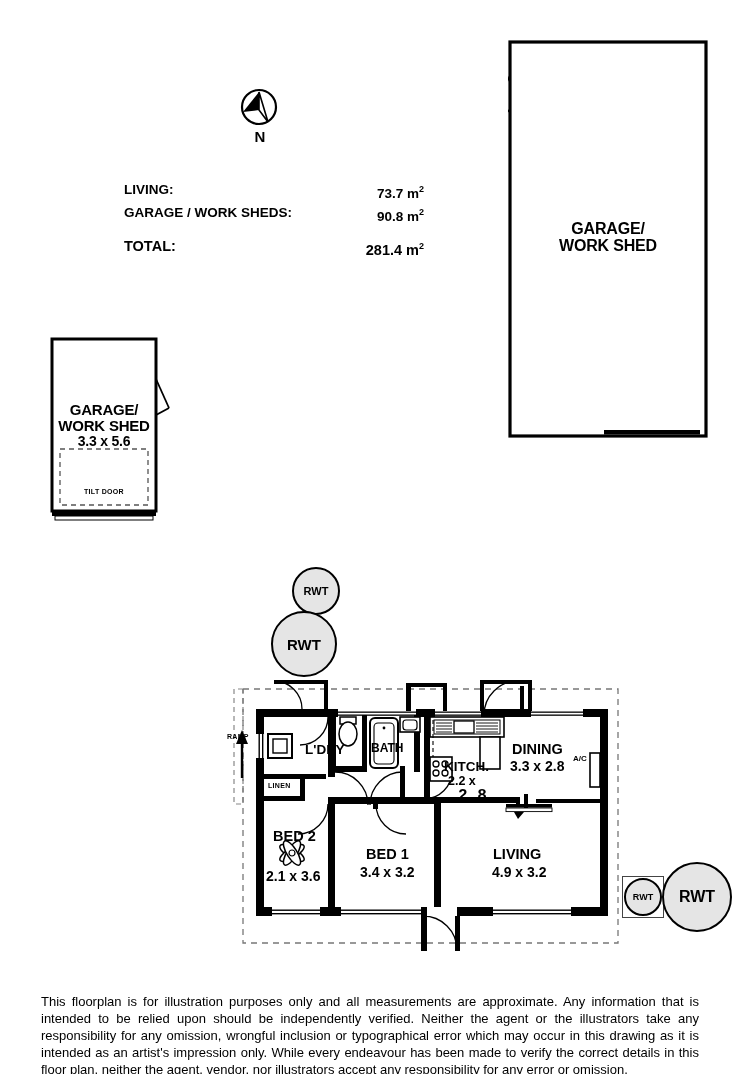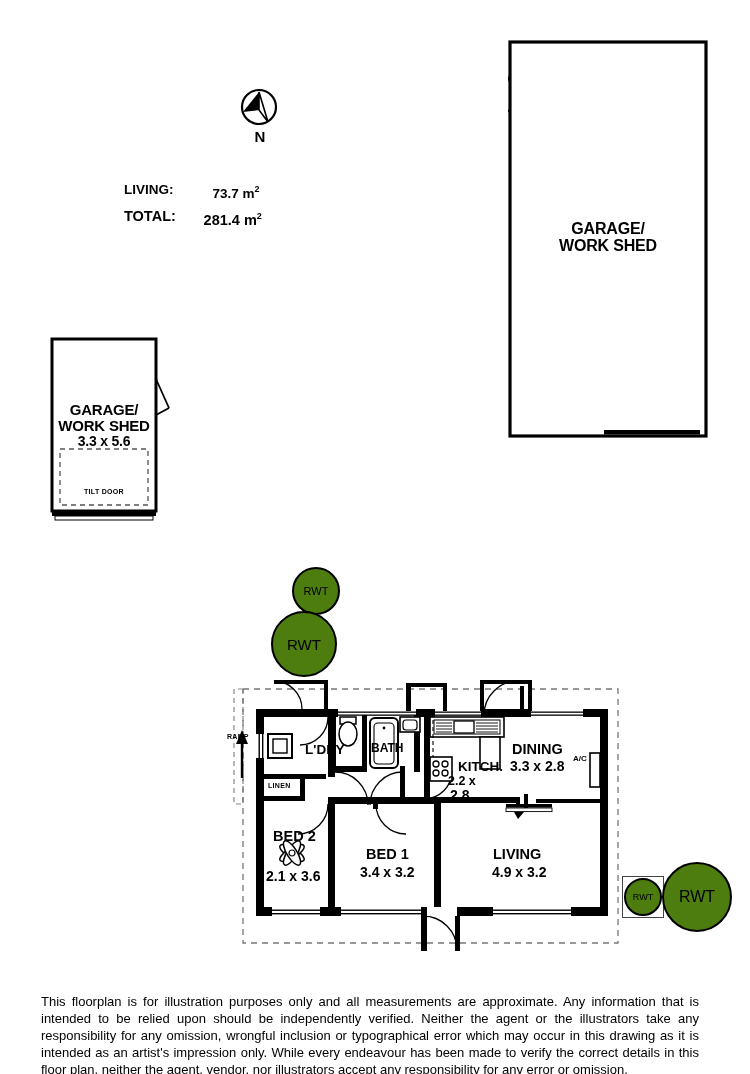--- a/index.html
+++ b/index.html
@@ -4,34 +4,34 @@
 <style>
   html,body{margin:0;padding:0;background:#ffffff;}
   body{width:750px;height:1074px;position:relative;overflow:hidden;
        font-family:"Liberation Sans",sans-serif;color:#000;}
   .plan{position:absolute;left:0;top:0;width:750px;height:1074px;}
   .abs{position:absolute;}
 
   
   #area-table{left:124px;top:180px;width:300px;}
   #area-table .area-title{font-size:15px;font-weight:bold;letter-spacing:.2px;margin-bottom:5px;}
-  #area-table .arow{display:flex;font-size:13.5px;line-height:19px;font-weight:bold;}
+  #area-table .arow{display:flex;justify-content:space-between;font-size:13.5px;line-height:19px;font-weight:bold;}
   #area-table .arow .val{min-width:86px;text-align:right;}
-  #area-table .arow.total{font-size:14.5px;margin-top:4px;}
+  #area-table .arow.total{font-size:14.5px;margin-top:12px;}
   .sup{font-size:9px;vertical-align:super;}
 
   
   #compass{left:238px;top:88px;width:44px;height:60px;}
   #compass .nlbl{position:absolute;left:0;width:44px;top:40px;text-align:center;
       font-size:15px;font-weight:bold;}
   .room-label{font-weight:bold;text-align:center;line-height:1.08;letter-spacing:-0.2px;}
   .tiny{font-size:7px;font-weight:bold;letter-spacing:.3px;}
 
   .rwt{border:2px solid #000;border-radius:50%;display:flex;align-items:center;
-       justify-content:center;font-weight:normal;background:#4d7c0f;}
+       justify-content:center;font-weight:bold;background:#e5e5e5;}
 
   #disclaimer{left:41px;top:993px;width:658px;font-size:13px;line-height:17px;
      text-align:justify;font-family:"Liberation Sans",sans-serif;}
 </style>
 </head>
 <body>
 
 <div class="plan">
 
   <div class="abs" id="compass">
@@ -40,20 +40,24 @@
       <polygon points="21,4 21,22 5,24" fill="#000"></polygon>
       <polygon points="21,4 21,22 30,34" fill="#fff" stroke="#000" stroke-width="1.6"></polygon>
     </svg>
     <div class="nlbl">N</div>
   </div>
 
   <div class="abs" id="area-table">
     <div class="arow">
       <span class="lbl">LIVING:</span>
       <span class="val"><span>73.7 m</span><span class="sup">2</span></span>
+    </div>
+    <div class="arow">
+      <span class="lbl">GARAGE / WORK SHEDS:</span>
+      <span class="val"><span>90.8 m</span><span class="sup">2</span></span>
     </div>
     <div class="arow total">
       <span class="lbl">TOTAL:</span>
       <span class="val"><span>281.4 m</span><span class="sup">2</span></span>
     </div>
   </div>
 
   <div class="abs" style="left:508px;top:40px;width:200px;height:398px;">
     <svg width="200" height="398" viewBox="0 0 200 398">
       <rect x="2" y="2" width="196" height="394" fill="#fff" stroke="#000" stroke-width="3.2"></rect>
@@ -267,23 +271,23 @@
         <circle cx="0" cy="0" r="3" fill="#fff" stroke="#000" stroke-width="1.2"></circle>
       </g>
     </svg>
 
     
     <div class="tiny abs" style="left:-1px;top:55px;">RAMP</div>
     <div class="abs" style="left:59px;top:64px;font-size:13.5px;font-weight:bold;margin-left:18px;">L'DRY</div>
     <div class="tiny abs" style="left:40px;top:104px;">LINEN</div>
     <div class="abs" style="left:143px;top:63px;font-size:12px;font-weight:bold;">BATH</div>
 
-    <div class="abs" style="left:216px;top:81px;font-size:13.5px;font-weight:bold;margin-left:14px;">KITCH.</div>
+    <div class="abs" style="left:216px;top:81px;font-size:13.5px;font-weight:bold;">KITCH.</div>
     <div class="abs" style="left:220px;top:96px;font-size:12.5px;font-weight:bold;">2.2 x</div>
-    <div class="abs" style="left:222px;top:109px;font-size:14px;font-weight:bold;">2.8</div>
+    <div class="abs" style="left:230px;top:109px;font-size:16px;font-weight:bold;font-family:Liberation Mono, monospace;">2.8</div>
 
     <div class="abs" style="left:284px;top:63px;font-size:14.5px;font-weight:bold;">DINING</div>
     <div class="abs" style="left:282px;top:80px;font-size:14px;font-weight:bold;">3.3 x 2.8</div>
     <div class="abs" style="left:345px;top:76px;font-size:8px;font-weight:bold;">A/C</div>
 
     <div class="abs" style="left:45px;top:150px;font-size:14.5px;font-weight:bold;">BED 2</div>
     <div class="abs" style="left:38px;top:190px;font-size:14px;font-weight:bold;">2.1 x 3.6</div>
 
     <div class="abs" style="left:138px;top:168px;font-size:14.5px;font-weight:bold;">BED 1</div>
     <div class="abs" style="left:132px;top:186px;font-size:14px;font-weight:bold;">3.4 x 3.2</div>

